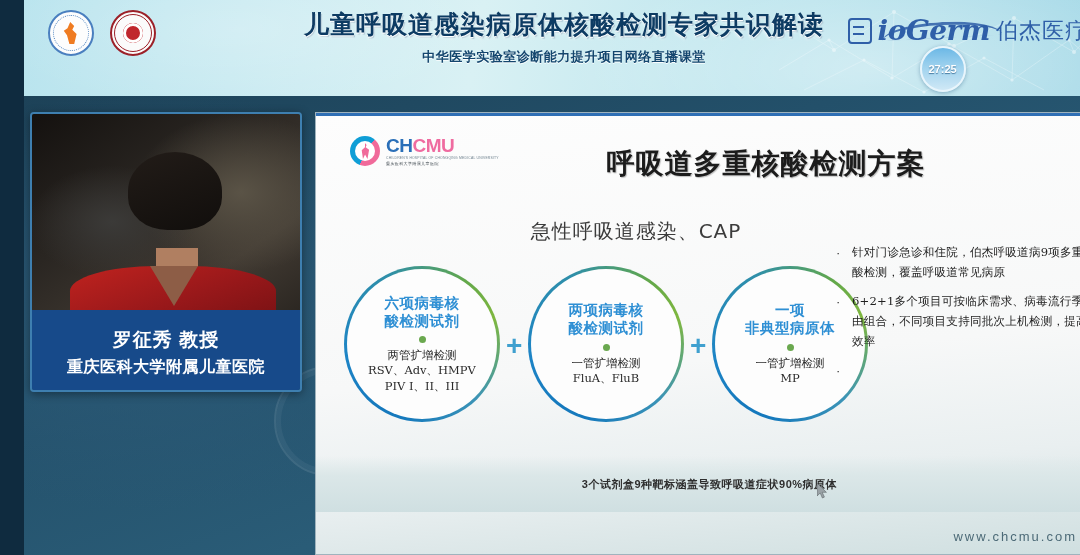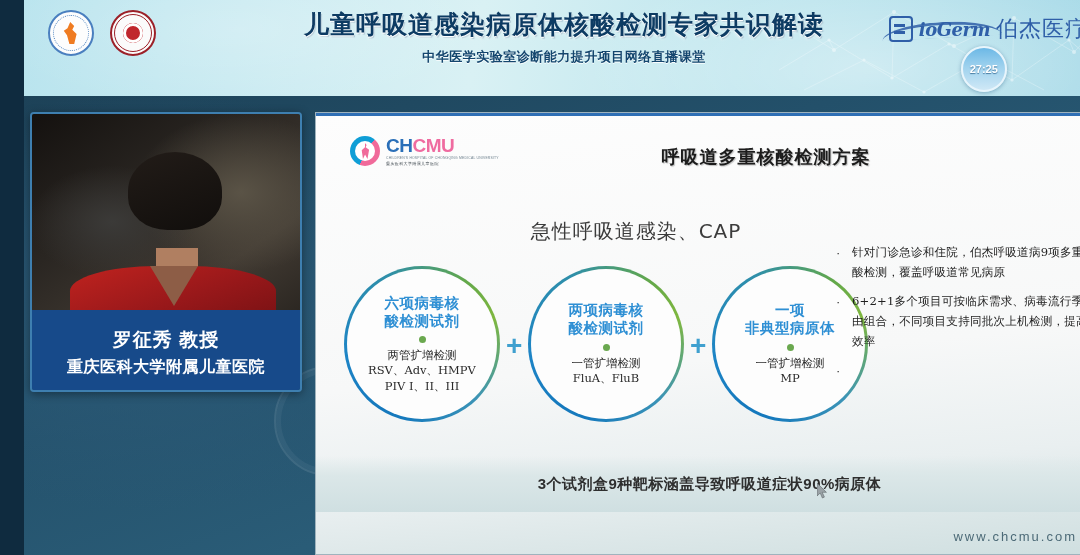--- a/index.html
+++ b/index.html
@@ -55,21 +55,21 @@
   .brand-e {
     width:24px; height:26px; border:2.5px solid #2f5fa8; border-radius:4px;
     position:relative; background:transparent;
   }
   .brand-e:before, .brand-e:after {
     content:""; position:absolute; left:3px; right:6px; height:2.5px; background:#2f5fa8;
   }
   .brand-e:before { top:6px; } .brand-e:after { top:13px; }
   .brand-text {
     font-family:"DejaVu Serif","Liberation Serif",serif;
-    font-style:italic; font-weight:bold; font-size:18px; color:#2f5fa8; letter-spacing:-.5px;
+    font-style:italic; font-weight:bold; font-size:28px; color:#2f5fa8; letter-spacing:-.5px;
   }
   .brand-cn { font-family:"DejaVu Sans","Liberation Sans",sans-serif; font-weight:normal; font-size:22px; color:#2f5fa8; letter-spacing:1px; }
   .brand-swoosh { position:absolute; right:86px; top:8px; width:120px; height:16px;
     border-top:3px solid #2f5fa8; border-radius:50%/100% 100% 0 0; transform:rotate(-3deg); opacity:.85; }
   .brand-badge {
     position:absolute; left:72px; top:32px; width:46px; height:46px; border-radius:50%;
     background:linear-gradient(180deg,#6cb8e6 0%,#9fd2ee 45%,#cfe8f6 100%);
     border:2px solid #e8f5fc; box-shadow:0 1px 4px rgba(0,60,110,.35);
     display:flex; align-items:center; justify-content:center;
   }
@@ -141,21 +141,21 @@
     background:#f06a9a; clip-path:polygon(45% 0,62% 12%,52% 26%,90% 42%,72% 100%,45% 72%,22% 100%,8% 45%,44% 26%); }
   .chcmu-txt { display:flex; flex-direction:column; line-height:1; }
   .chcmu-txt .big { font-size:19px; font-weight:bold; letter-spacing:-.5px; }
   .chcmu-txt .big .b { color:#2a6fb8; } .chcmu-txt .big .p { color:#ef6ba0; }
   .chcmu-txt .sm { font-size:3.4px; color:#6c7f8c; letter-spacing:.2px; margin-top:2px; }
   .chcmu-txt .sm2 { font-size:4px; color:#39434a; letter-spacing:.4px; margin-top:1px; }
 
   .slide-title {
     position:absolute; left:240px; top:32px; width:420px; text-align:center;
     font-family:"DejaVu Sans","Liberation Sans",sans-serif;
-    font-size:18px; font-weight:bold; color:#1c1c1c; letter-spacing:1px;
+    font-size:28px; font-weight:bold; color:#1c1c1c; letter-spacing:1px;
     text-shadow:1px 1px 1px rgba(120,120,120,.45);
   }
   .slide-sub {
     position:absolute; left:100px; top:105px; width:440px; text-align:center;
     font-family:"DejaVu Sans","Liberation Sans",sans-serif;
     font-size:20px; color:#3c3c3c; letter-spacing:1px;
   }
 
   
   .circles { position:absolute; left:20px; top:145px; width:540px; height:170px; }
@@ -178,21 +178,21 @@
   .bullet .dot { color:#333; font-size:13px; line-height:1.6; flex:0 0 8px; }
   .bullet .txt { font-family:"DejaVu Serif","Liberation Serif",serif;
     font-size:11.6px; color:#1f1f1f; line-height:1.72; letter-spacing:.2px; }
 
   
   .band {
     position:absolute; left:0; bottom:42px; width:100%; height:56px;
     background:linear-gradient(180deg,rgba(223,234,235,0) 0%,#dbe7e8 35%,#cfdfe1 100%);
     display:flex; align-items:center; justify-content:center;
   }
-  .band-txt { font-size:15px; font-weight:bold; color:#2e2e2e; letter-spacing:.5px;text-align:right; }
+  .band-txt { font-size:11px; font-weight:bold; color:#2e2e2e; letter-spacing:.5px;text-align:right; }
   .slide-url { position:absolute; right:26px; bottom:10px;
     font-size:13px; color:#4c6a77; letter-spacing:2px; }
 
   
   .cutoff { position:absolute; left:14px; bottom:0; height:14px; overflow:hidden; }
   .cutoff span { display:block; font-size:20px; font-weight:bold; color:#ffffff; line-height:1; letter-spacing:2px; }
 
   
   .cursor { position:absolute; left:793px; top:483px; width:11px; height:16px; z-index:40; }
 </style>

